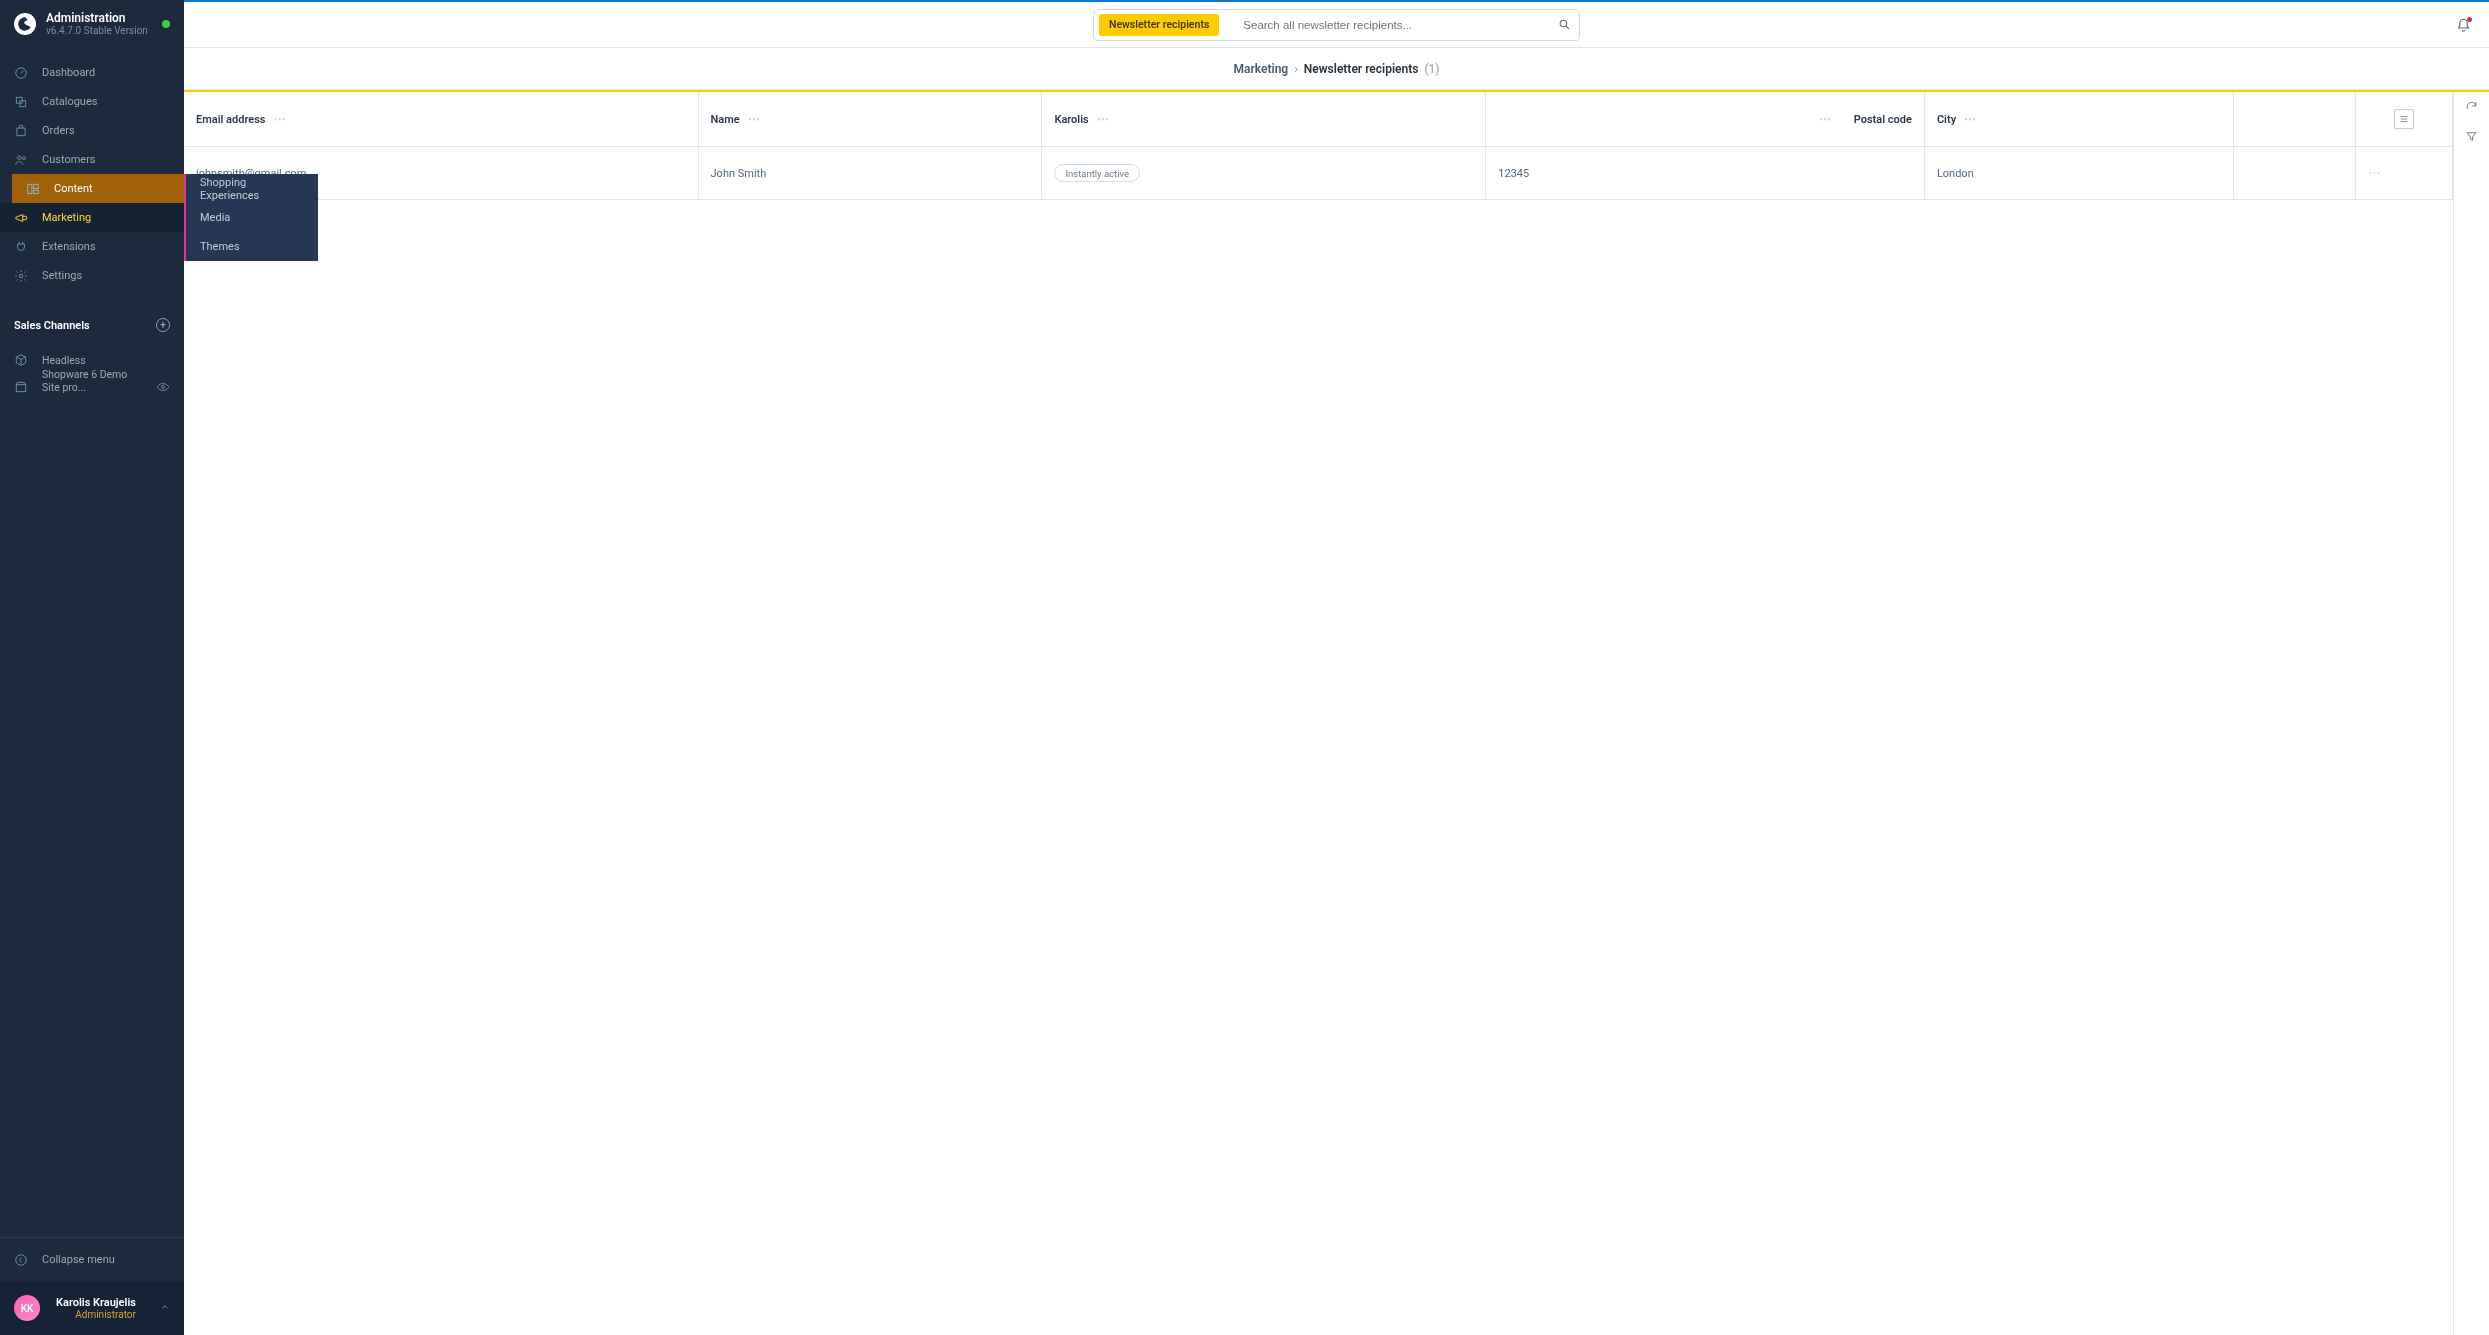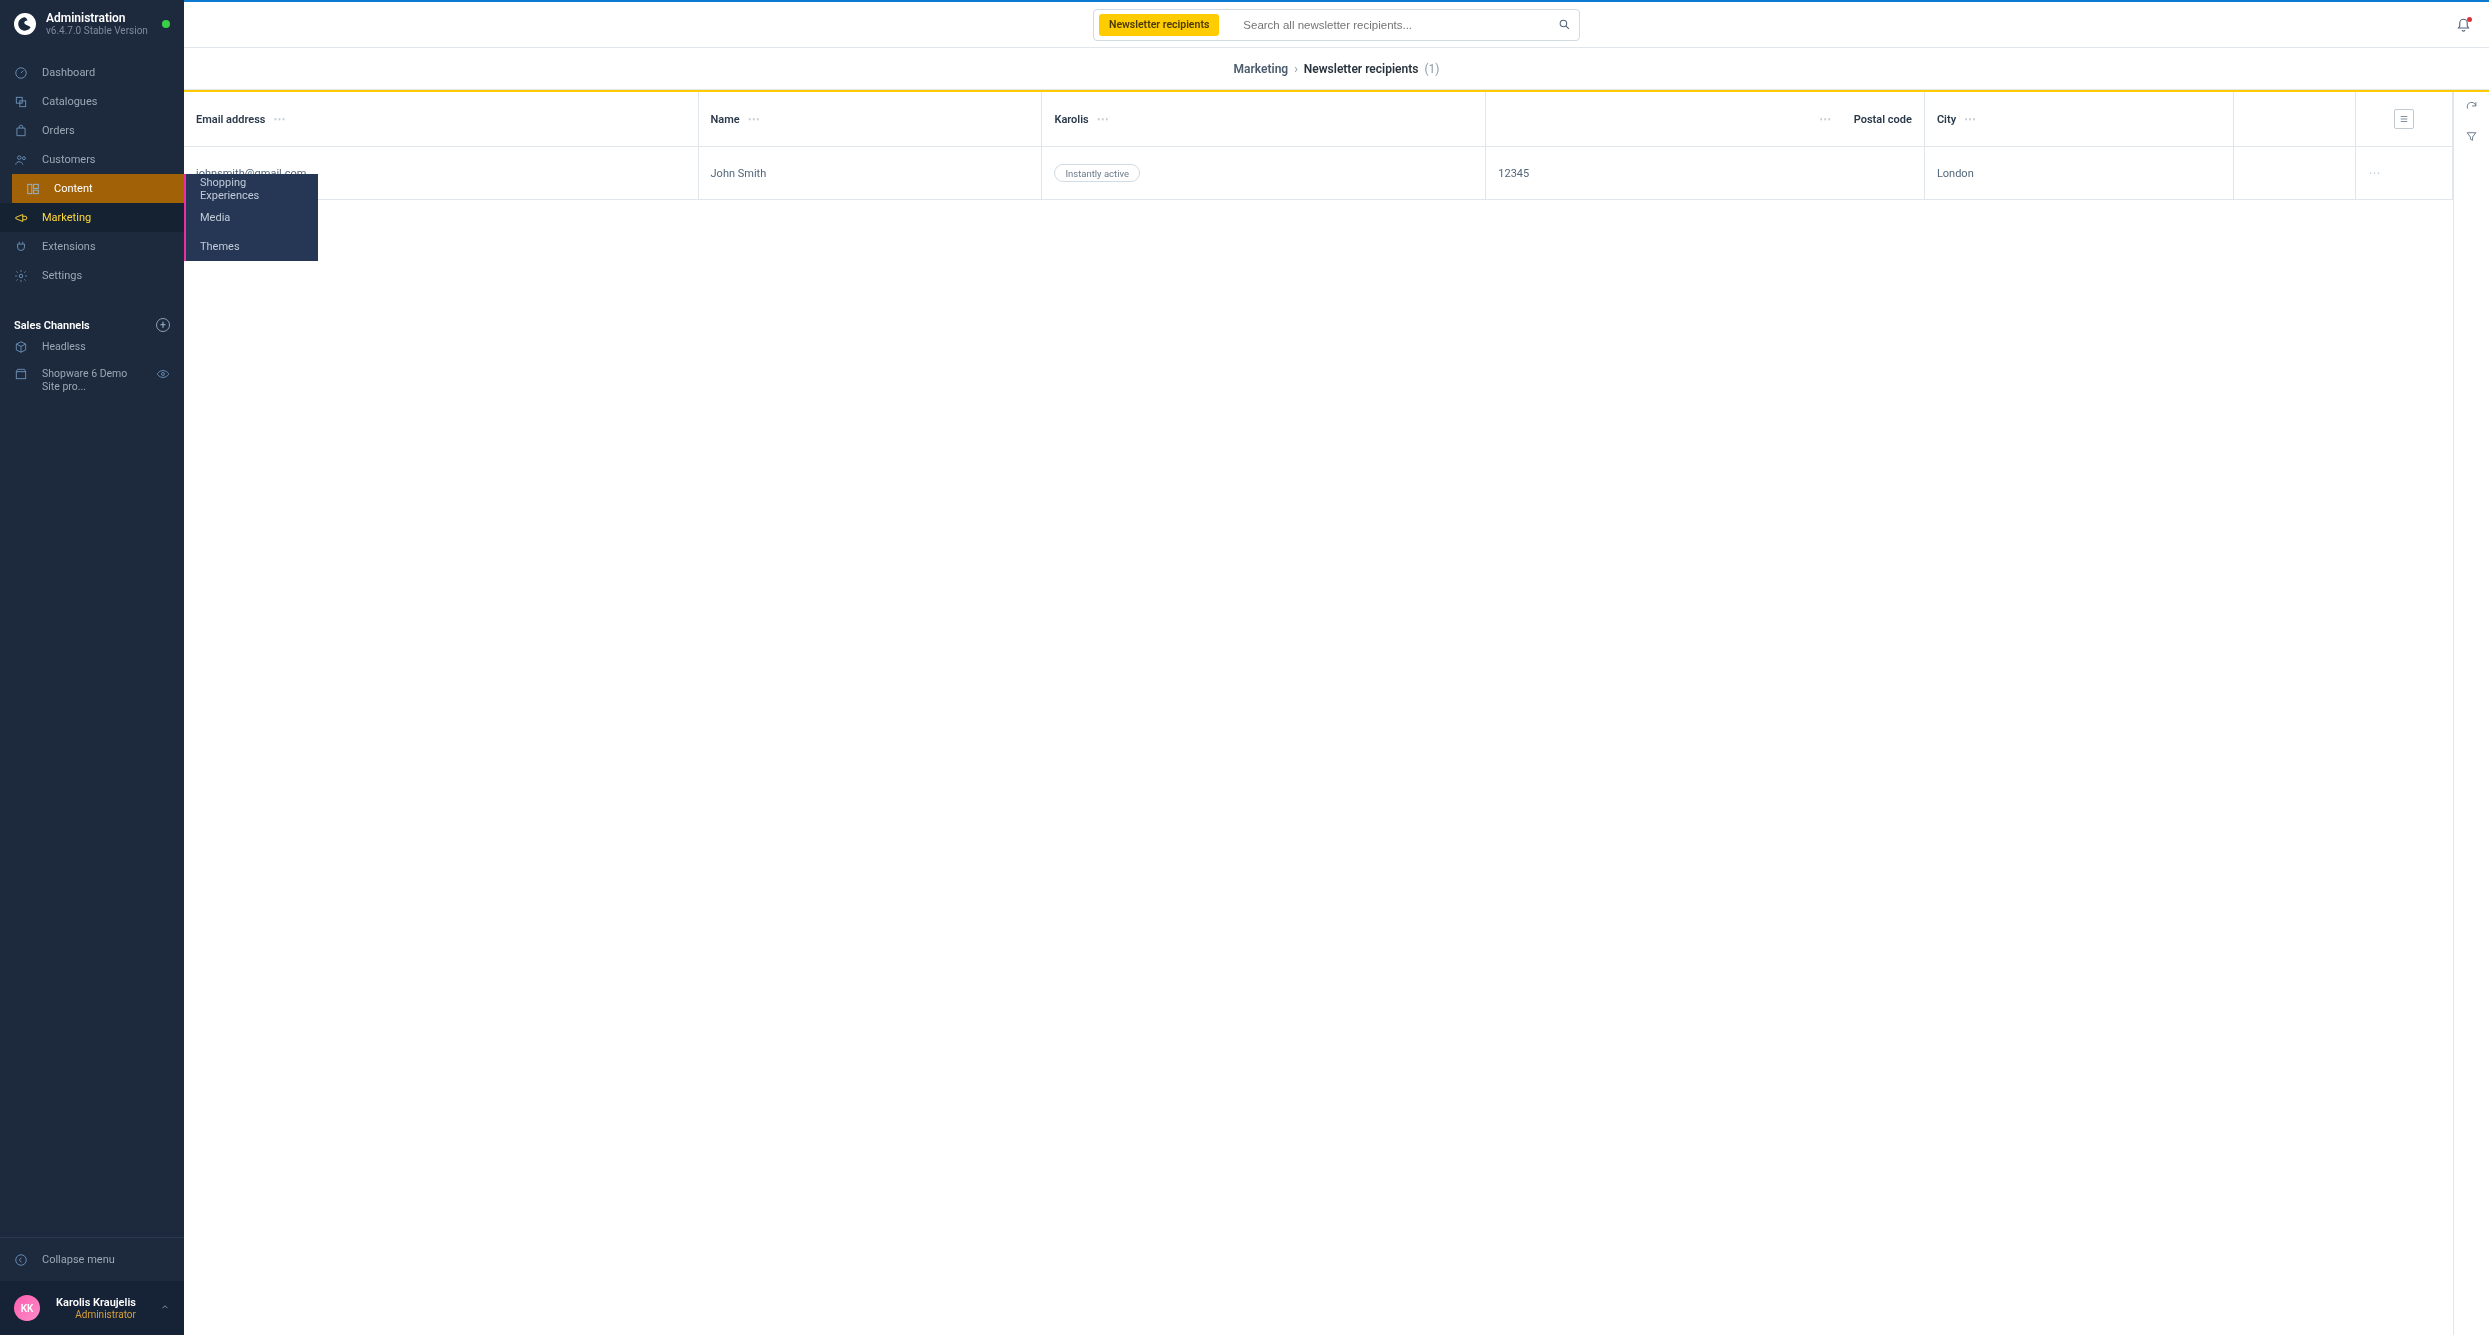--- a/index.html
+++ b/index.html
@@ -19,21 +19,21 @@
 .sb-item { display:flex; align-items:center; height:29px; padding:0 14px; gap:14px; cursor:pointer; font-size:11px; color:#9aa8b5; }
 .sb-item.hover { background:#a16207; color:#fff;margin-left:12px; }
 .sb-item.active { background:#142232; color:#ffd83b; }
 .sb-item.active .sb-icon svg { stroke:#ffd83b; }
 .sb-icon { width:14px; height:14px; display:flex; align-items:center; justify-content:center; }
 .sb-icon svg { width:14px; height:14px; stroke:#6b8fb5; fill:none; stroke-width:1.6; }
 .sb-item.hover .sb-icon svg { stroke:#8db7e0; }
 
 .sb-section-h { display:flex; align-items:center; justify-content:space-between; padding:28px 14px 8px 14px; color:#fff; font-size:11px; font-weight:600; }
 .sb-plus { width:14px; height:14px; border:1.5px solid #8ca1b7; border-radius:50%; display:flex; align-items:center; justify-content:center; color:#8ca1b7; font-size:10px; line-height:1; }
-.sb-channel { display:flex; align-items:flex-start; height:27px; padding:0 14px; gap:14px; font-size:10.5px; color:#9aa8b5; }
+.sb-channel { display:flex; align-items:flex-end; height:27px; padding:0 14px; gap:14px; font-size:10.5px; color:#9aa8b5; }
 .sb-channel .sb-icon svg { stroke:#6b8fb5; }
 .sb-channel .eye { margin-left:auto; }
 
 .sb-footer { margin-top:auto; }
 .sb-collapse { display:flex; align-items:center; height:44px; padding:0 14px; gap:14px; font-size:11px; border-top:1px solid #2a3a52; color:#9aa8b5; }
 .sb-user { display:flex; align-items:center; height:54px; padding:0 14px; gap:16px; background:#162236;text-align:right; }
 .avatar { width:26px; height:26px; border-radius:50%; background:linear-gradient(135deg,#ff5dae,#ff8dca); color:#fff; font-size:10px; display:flex; align-items:center; justify-content:center; font-weight:600; }
 .user-name { color:#fff; font-size:11px; font-weight:600; }
 .user-role { color:#d6a13a; font-size:10px; }
 .sb-chevron { margin-left:auto; color:#9aa8b5; }

